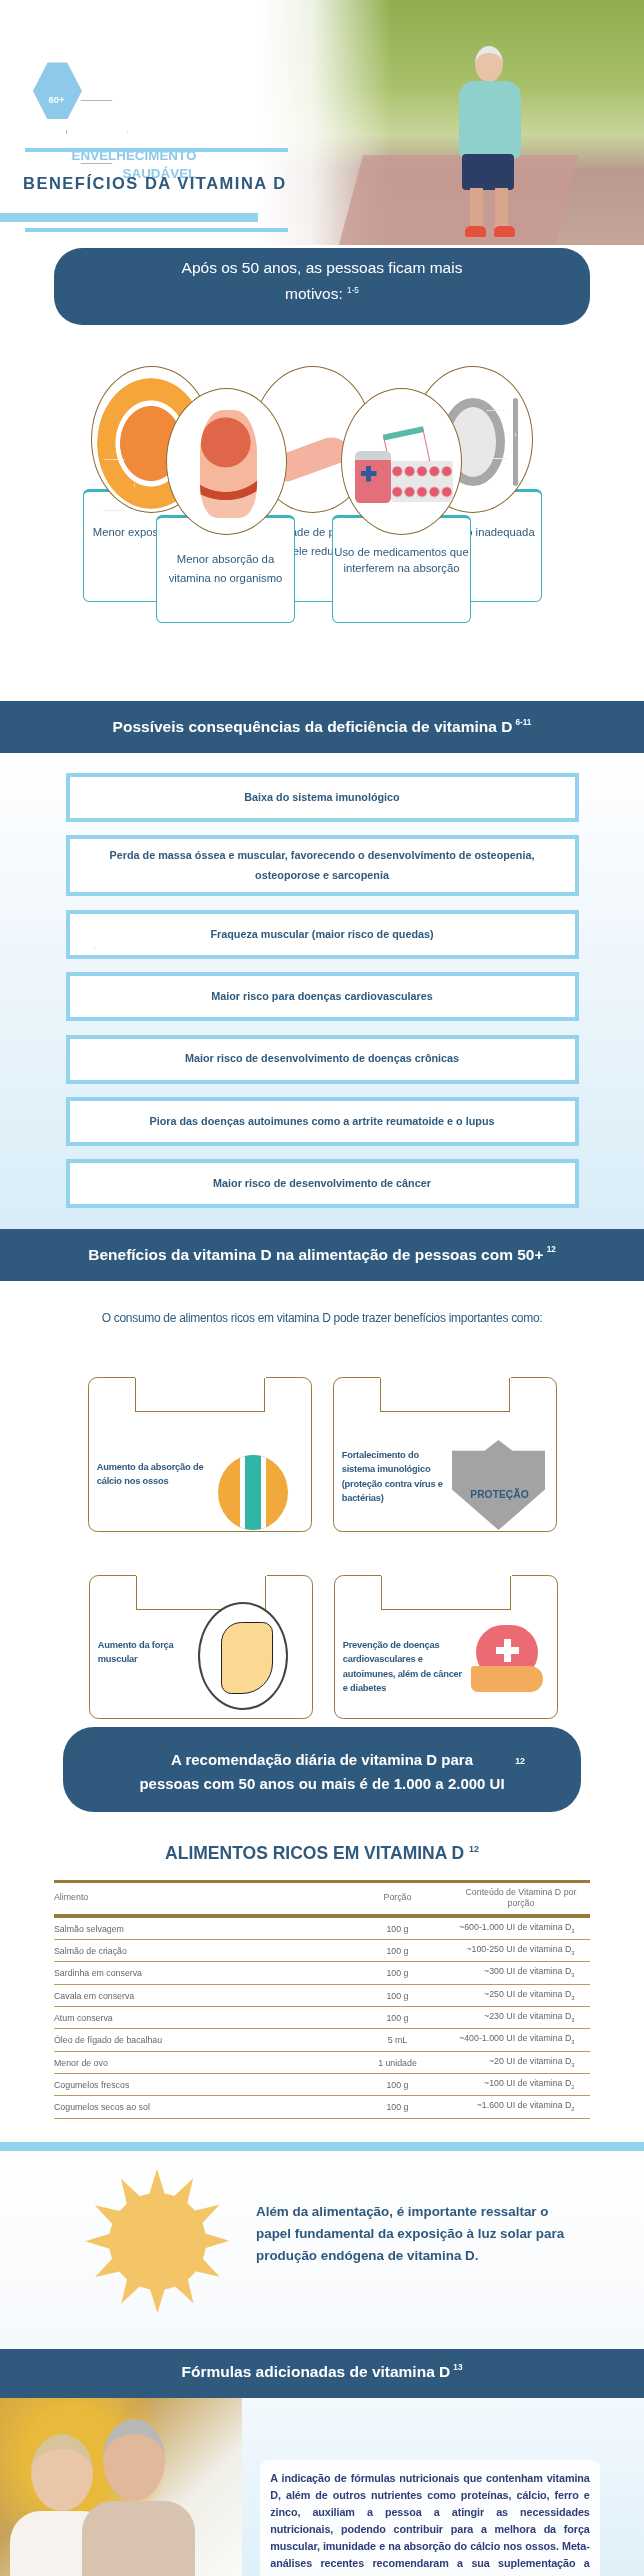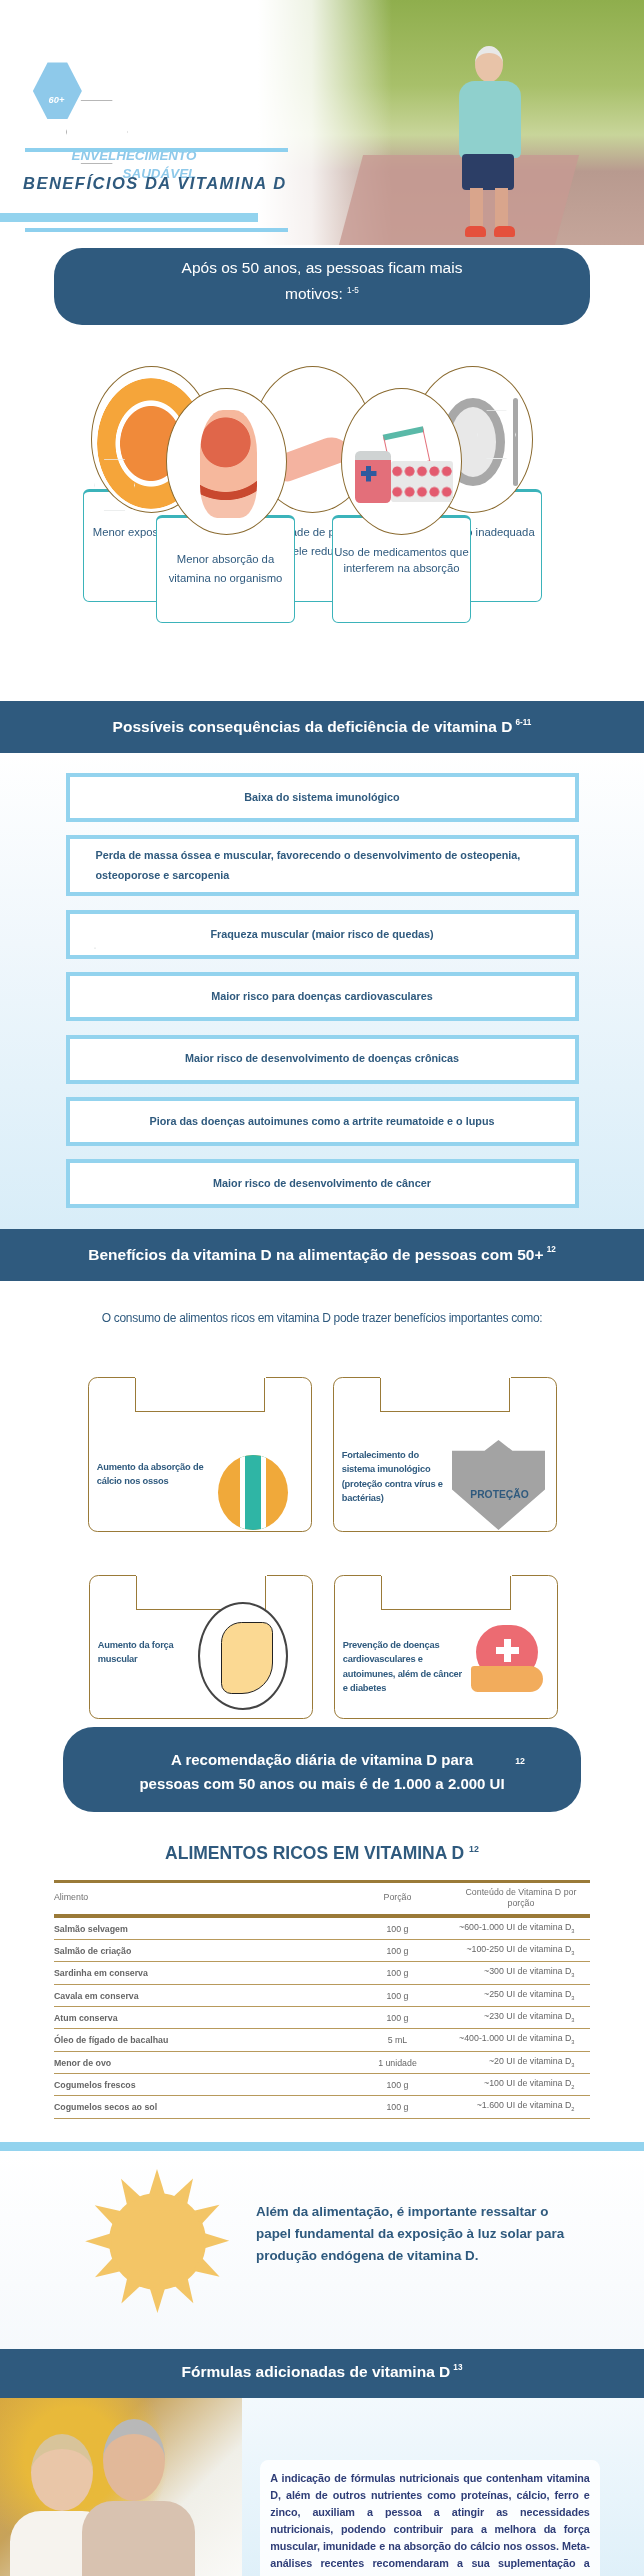--- a/index.html
+++ b/index.html
@@ -1,20 +1,20 @@
 <!DOCTYPE html>
 <html style="font-size:8.2px"><head>
 <meta charset="utf-8">
 <style>
   * { box-sizing: border-box; margin: 0; padding: 0; }
   body { width: 644px; background: #ffffff; font-family: "Liberation Sans", sans-serif; color: #2f5a7e; }
   .page { width: 644px; position: relative; overflow: hidden; }
 
   
-  .hero { position: relative; height: 213px; background: #fff; font-style: italic; }
+  .hero { position: relative; height: 213px; background: #fff; }
   .hero-photo { position: absolute; left: 258px; top: 0; width: 386px; height: 245px;
     background: linear-gradient(180deg, #8fae4d 0%, #a8c06a 35%, #c8d59a 55%, #b89a8f 70%, #c5a59a 100%); }
   .hero-photo::before { content: ""; position: absolute; left: 0; top: 0; width: 134px; height: 100%;
     background: linear-gradient(90deg, #ffffff 0%, rgba(255,255,255,0.85) 40%, rgba(255,255,255,0) 100%); }
   .hero-path { position: absolute; left: 93px; top: 155px; width: 216px; height: 90px;
     background: #c79a92; transform: skewX(-15deg); opacity: .8; }
   .hero-person { position: absolute; left: 196px; top: 46px; width: 72px; height: 196px; }
   .hero-person .head { position: absolute; left: 20.6px; top: 0; width: 28px; height: 36px; border-radius: 50%; background: #e8c3a8; border-top: 7.2px solid #e8e8e8; }
   .hero-person .shirt { position: absolute; left: 5.2px; top: 35px; width: 62px; height: 77px; border-radius: 15.5px 15.5px 5.2px 5.2px; background: #8fd0cd; }
   .hero-person .shorts { position: absolute; left: 7.7px; top: 108px; width: 52px; height: 36px; background: #2c3e66; border-radius: 4.1px; }
@@ -63,21 +63,21 @@
   .hexdeco { position: absolute; background: #d9dcdc; clip-path: polygon(25% 0, 75% 0, 100% 50%, 75% 100%, 25% 100%, 0 50%); }
   .hexdeco.line { background: transparent; border: 1px solid #eceeee; }
 
   
   .section-head { width: 100%; height: 52px; background: #2f5a7e; color: #fff; text-align: center; font-weight: bold; font-size: 15.5px; padding-top: 16.5px; }
   .section-head sup { font-size: 8.2px; position: relative; top: -7.2px; vertical-align: baseline; margin-left: 3.1px; }
 
   
   .conseq { background: linear-gradient(180deg, #ffffff 0%, #f0f7fc 40%, #d8edf8 100%); padding: 19.6px 0 20.6px; }
   .conseq-item { width: 513px; margin: 0 auto 13.4px; background: #fff; border: 4.1px solid #93d3ee; border-top-width: 4.6px; border-bottom-width: 4.6px;
-    text-align: left; color: #2f5a7e; font-weight: bold; font-size: 10.8px; display: flex; align-items: center; justify-content: center; line-height: 19.6px; padding: 0 26px; }
+    text-align: center; color: #2f5a7e; font-weight: bold; font-size: 10.8px; display: flex; align-items: center; justify-content: center; line-height: 19.6px; padding: 0 26px; }
 
   
   .benefits-intro { text-align: center; font-size: 12px; color: #2f5a7e; margin-top: 30px; letter-spacing: -0.3px; }
   .benefit-grid { position: relative; height: 402px; }
   .benefit-card { position: absolute; width: 224px; height: 155px; border: 1.5px solid #9a7a38; border-radius: 9.3px; background: #fff; }
   .benefit-notch { position: absolute; left: 46px; top: -1.5px; width: 130px; height: 35px; border: 1.5px solid #9a7a38; border-top: none; background: #fff; }
   .benefit-notch::before { content: ""; position: absolute; left: -1.5px; right: -1.5px; top: -1.5px; height: 3.1px; background: #fff; }
   .benefit-text { position: absolute; left: 7.7px; top: 67px; width: 139px; font-size: 9.3px; line-height: 14.4px; color: #2f5a7e; font-weight: bold; letter-spacing: -0.2px; }
   .knee-icon { position: absolute; left: 129px; top: 70px; width: 70px; height: 108px; border-radius: 50%; background: #f0a93a; }
   .knee-bone { position: absolute; left: 21.6px; top: 0; width: 26px; height: 108px; background: #2fb5a5; border-left: 5.2px solid #fff; border-right: 5.2px solid #fff; }
@@ -97,21 +97,21 @@
   .reco-pill sup { position: absolute; right: 56px; top: 21.6px; font-size: 8.8px; }
 
   
   .foods-title { text-align: center; margin-top: 31px; font-weight: bold; font-size: 17.5px; color: #2f5a7e; letter-spacing: 0; }
   .foods-title sup { font-size: 8.8px; vertical-align: super; }
   .foods-table { width: 536px; margin: 15.5px auto 0; border-collapse: collapse; color: #666; font-size: 8.8px; }
   .foods-table th { font-weight: normal; color: #707070; text-align: left; padding: 4.1px 0 5.2px; font-size: 8.8px; line-height: 11.3px; }
   .foods-table th.c2 { text-align: left; padding-left: 5.2px; }
   .foods-table th.c3 { text-align: center; }
   .foods-table td { padding: 3.1px 0 2.1px; border-bottom: 1.5px solid #b89a5c; line-height: 12.4px; }
-  .foods-table td.c1 { width: 247px; font-weight: bold; }
+  .foods-table td.c1 { width: 247px; }
   .foods-table td.c2 { width: 93px; text-align: center; }
   .foods-table td.c3 { text-align: right; padding-right: 15.5px; }
   .foods-table .hdr-rule td { height: 3.1px; background: #9a7a38; padding: 0; border: none; }
   .sub { font-size: 5.7px; vertical-align: sub; }
 
   
   .sun-section { position: relative; height: 198px; background: linear-gradient(180deg, #fff 0%, #f6f9fc 100%); }
   .big-sun { position: absolute; left: 85px; top: 18px; width: 144px; height: 144px; }
   .big-sun .ray { position: absolute; width: 0; height: 0; border-left: 8.2px solid transparent; border-right: 8.2px solid transparent; border-bottom: 26px solid #f3c566; left: 64px; top: 0; transform-origin: 8.2px 72px; }
   .big-sun .core { position: absolute; left: 24px; top: 24px; width: 97px; height: 97px; border-radius: 50%; background: #f3c566; }

